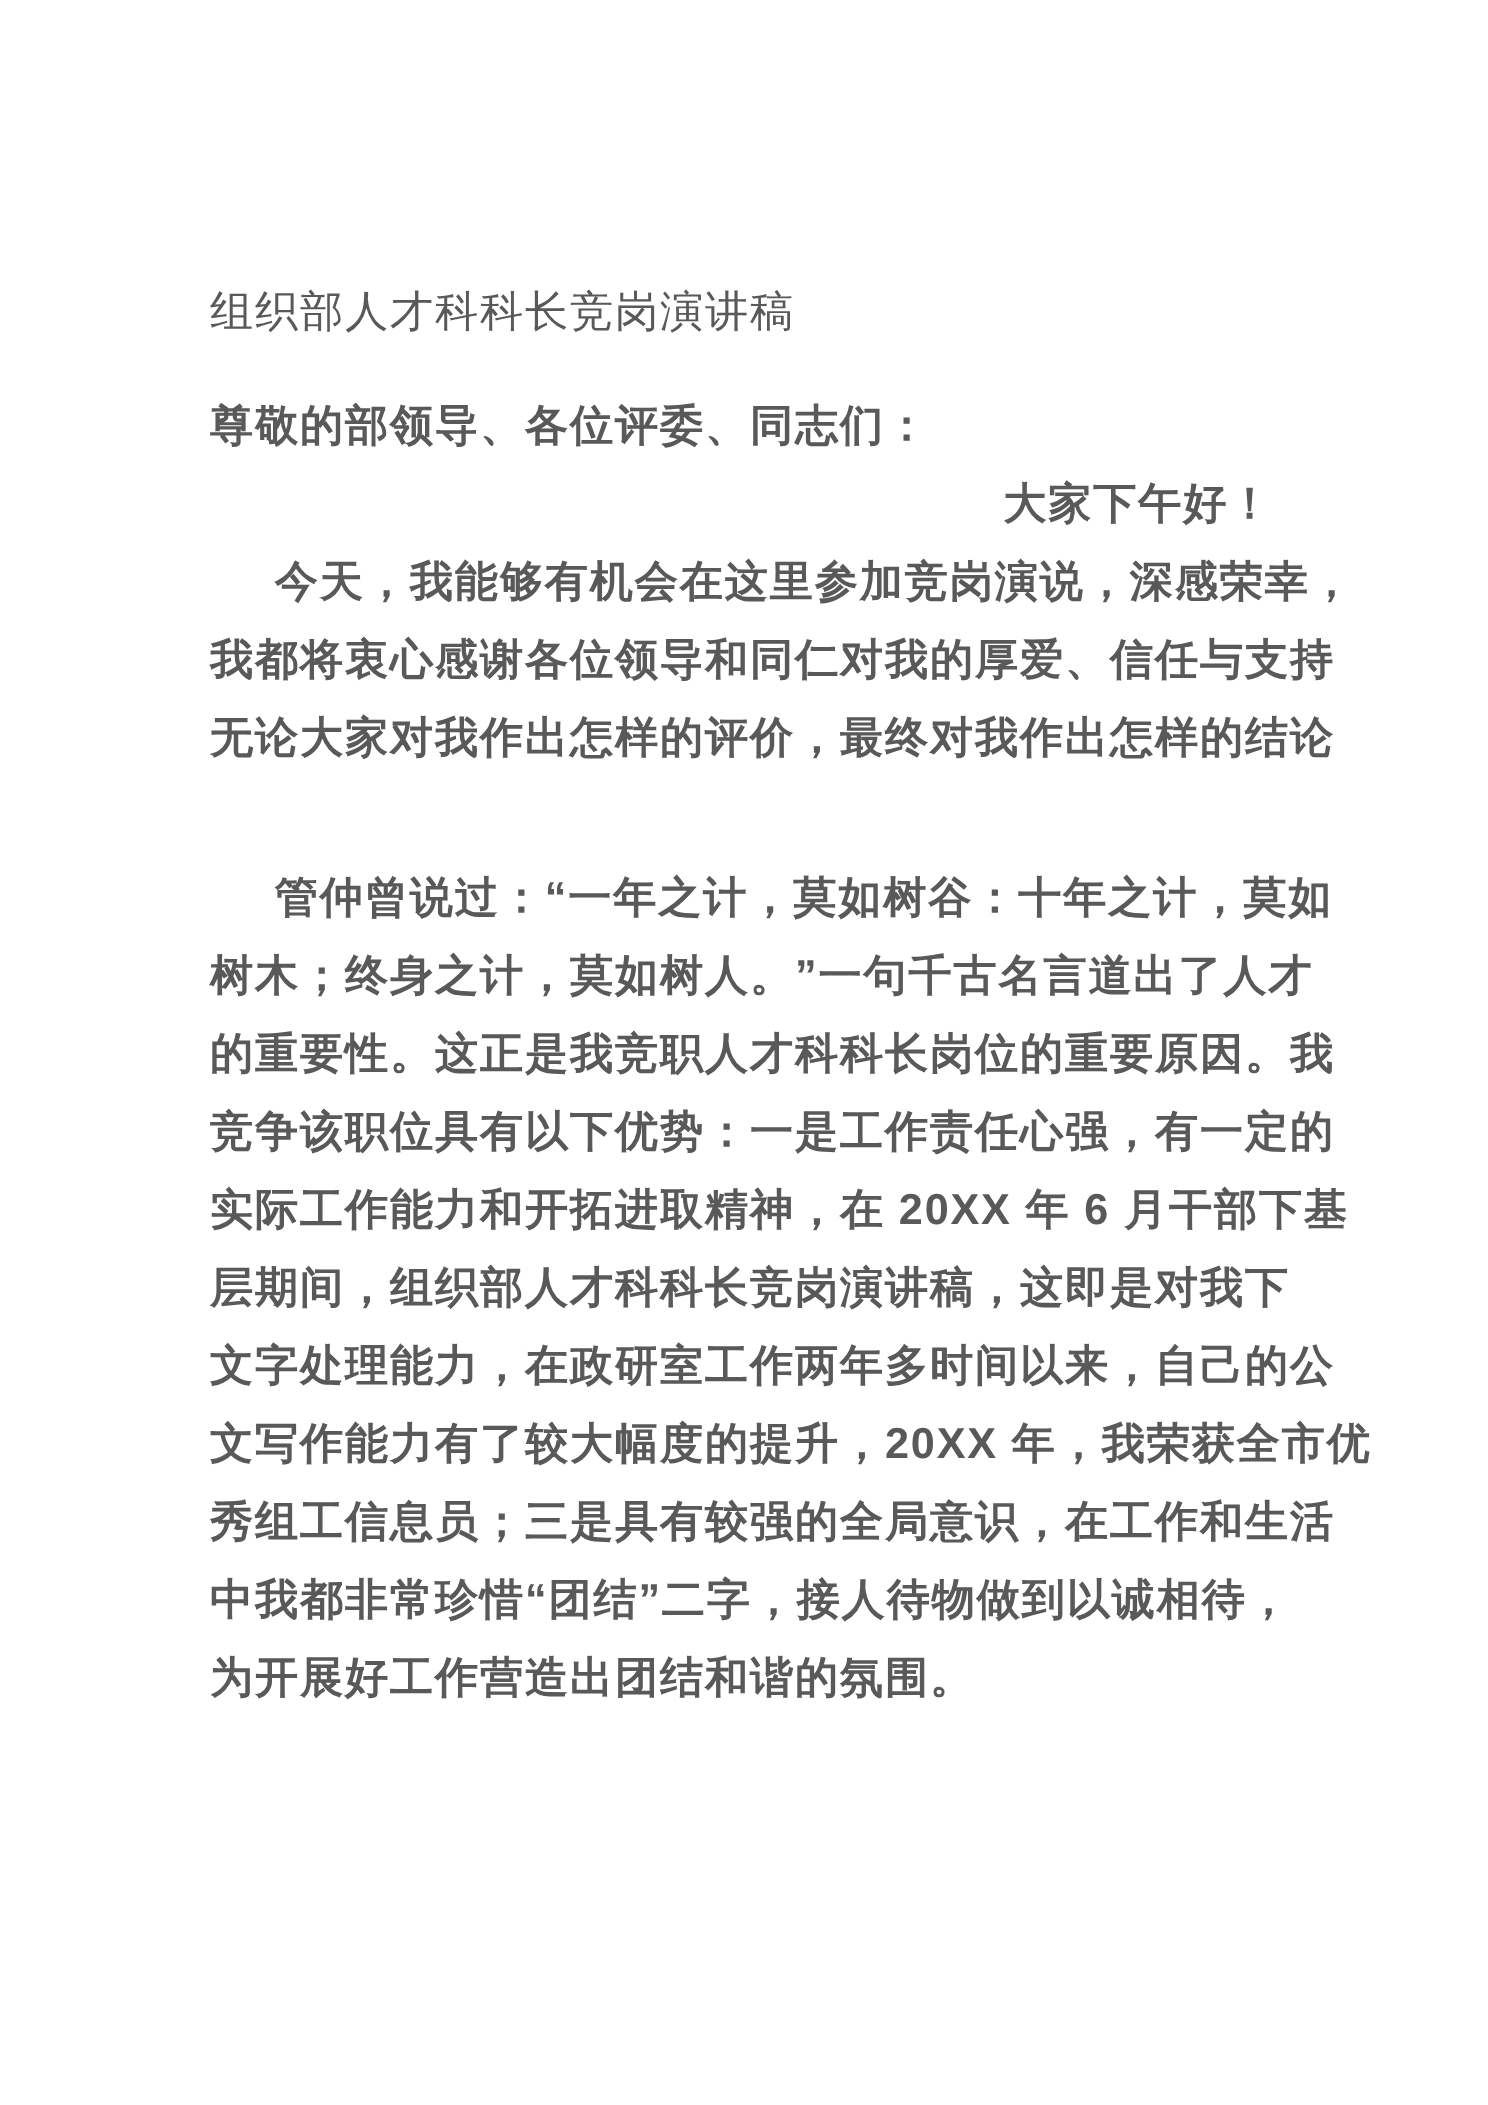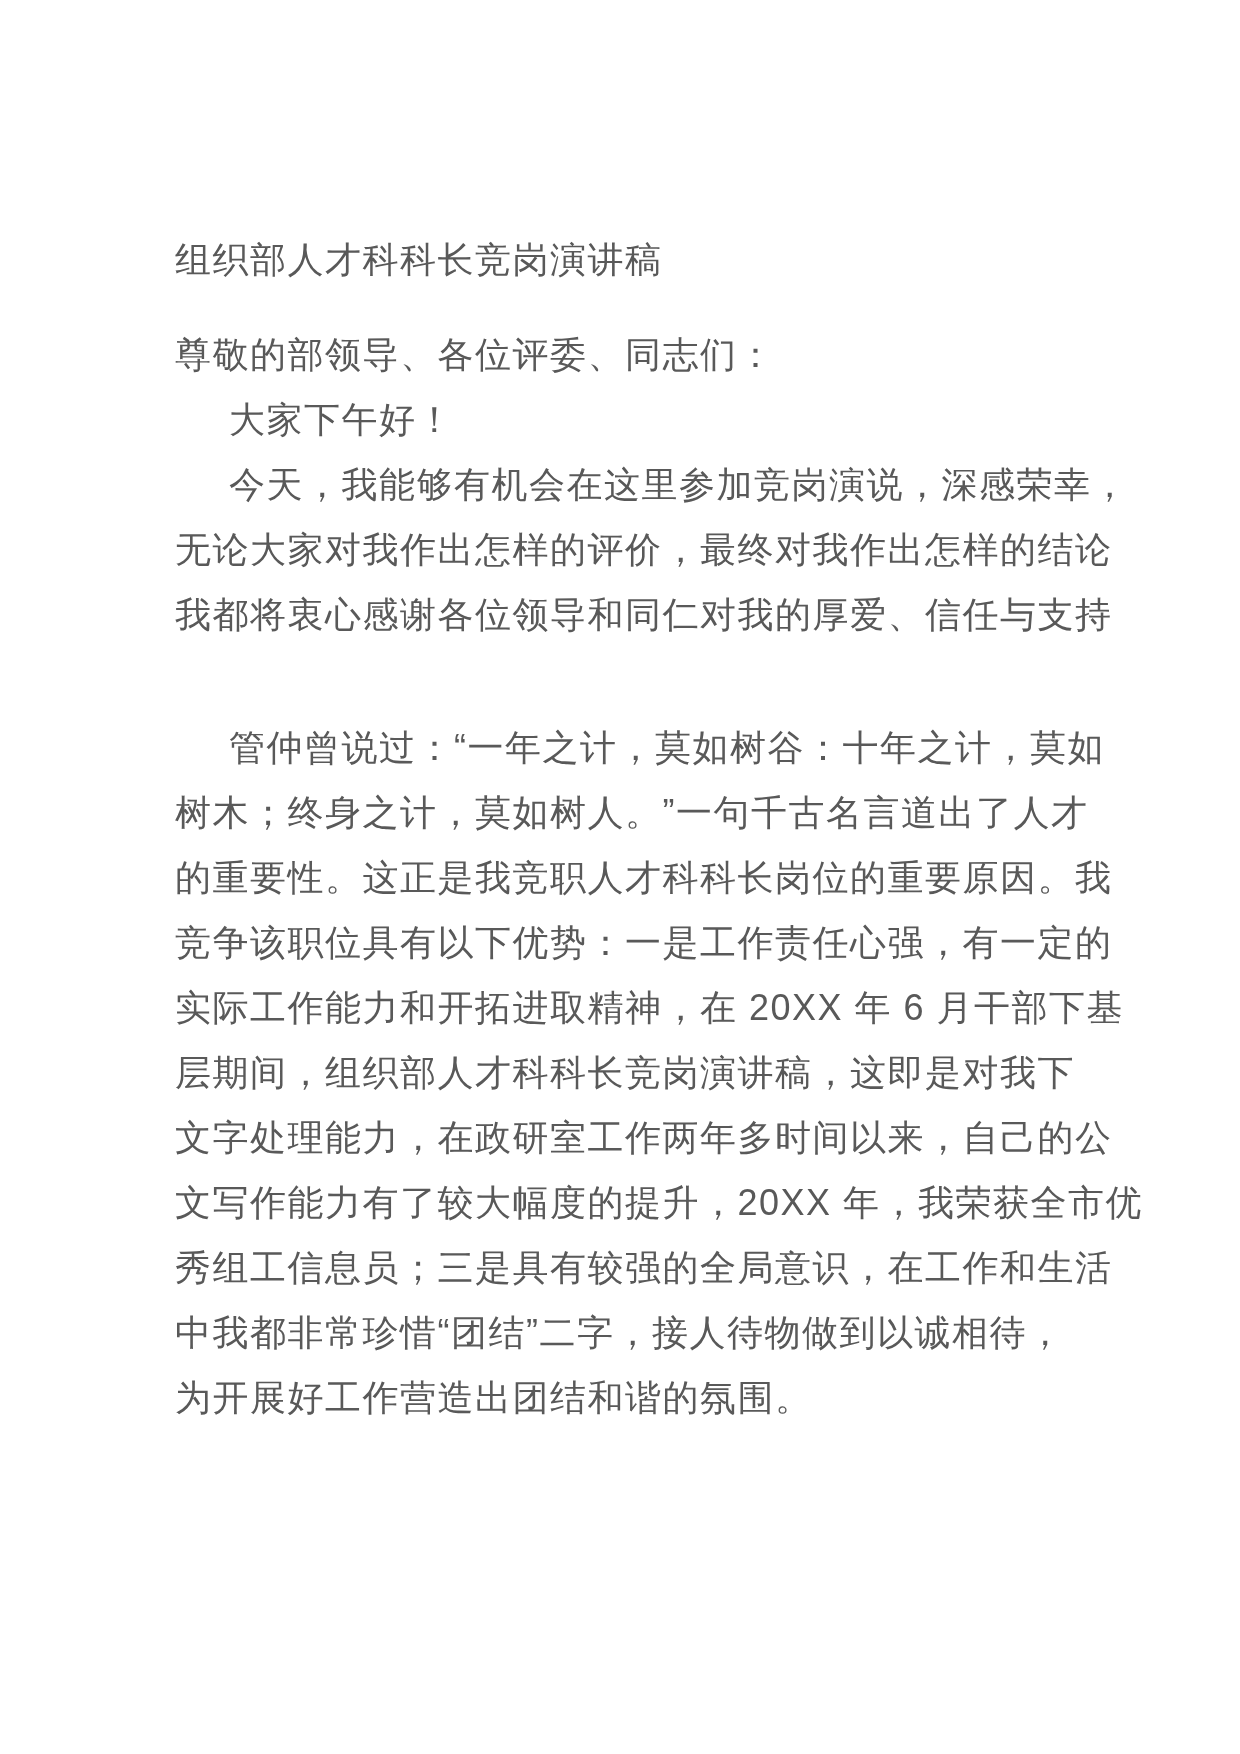--- a/index.html
+++ b/index.html
@@ -29,41 +29,41 @@
     font-size: 36px;
     line-height: 65px;
     height: 65px;
     letter-spacing: 1.5px;
     color: #595959;
     white-space: nowrap;
   }
   .title-line {
     margin-bottom: 30px;
   }
-  .paragraph { margin: 0; }
+  .paragraph { margin: 0; font-weight: bold; }
   .paragraph.gap-before { margin-top: 68px; }
-  .paragraph.indent .line:first-child { text-indent: 54px; }
+  .paragraph.indent .line:first-child { text-indent: 54px; text-align: right; }
 </style>
 </head>
 <body>
 
 <div class="page">
   <div class="content">
     <div class="line title-line">组织部人才科科长竞岗演讲稿</div>
     <div id="paragraphs">
         <div class="paragraph">
           <div class="line">尊敬的部领导、各位评委、同志们：</div>
         </div>
         <div class="paragraph indent">
           <div class="line">大家下午好！</div>
         </div>
         <div class="paragraph indent">
           <div class="line">今天，我能够有机会在这里参加竞岗演说，深感荣幸，</div>
+          <div class="line">我都将衷心感谢各位领导和同仁对我的厚爱、信任与支持</div>
           <div class="line">无论大家对我作出怎样的评价，最终对我作出怎样的结论</div>
-          <div class="line">我都将衷心感谢各位领导和同仁对我的厚爱、信任与支持</div>
         </div>
         <div class="paragraph indent gap-before">
           <div class="line">管仲曾说过：“一年之计，莫如树谷：十年之计，莫如</div>
           <div class="line">树木；终身之计，莫如树人。”一句千古名言道出了人才</div>
           <div class="line">的重要性。这正是我竞职人才科科长岗位的重要原因。我</div>
           <div class="line">竞争该职位具有以下优势：一是工作责任心强，有一定的</div>
           <div class="line">实际工作能力和开拓进取精神，在 20XX 年 6 月干部下基</div>
           <div class="line">层期间，组织部人才科科长竞岗演讲稿，这即是对我下</div>
           <div class="line">文字处理能力，在政研室工作两年多时间以来，自己的公</div>
           <div class="line">文写作能力有了较大幅度的提升，20XX 年，我荣获全市优</div>

